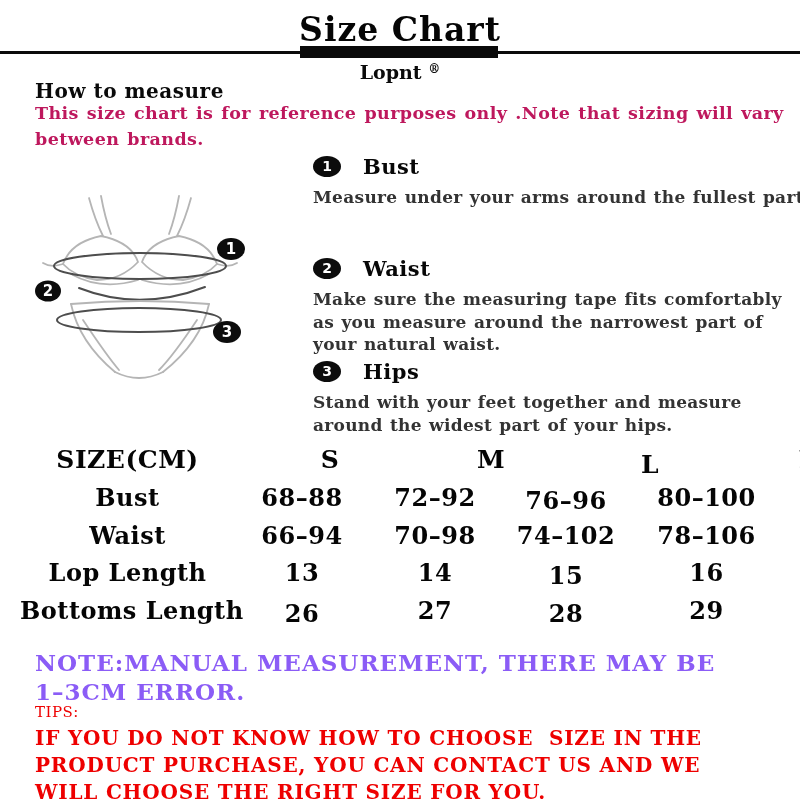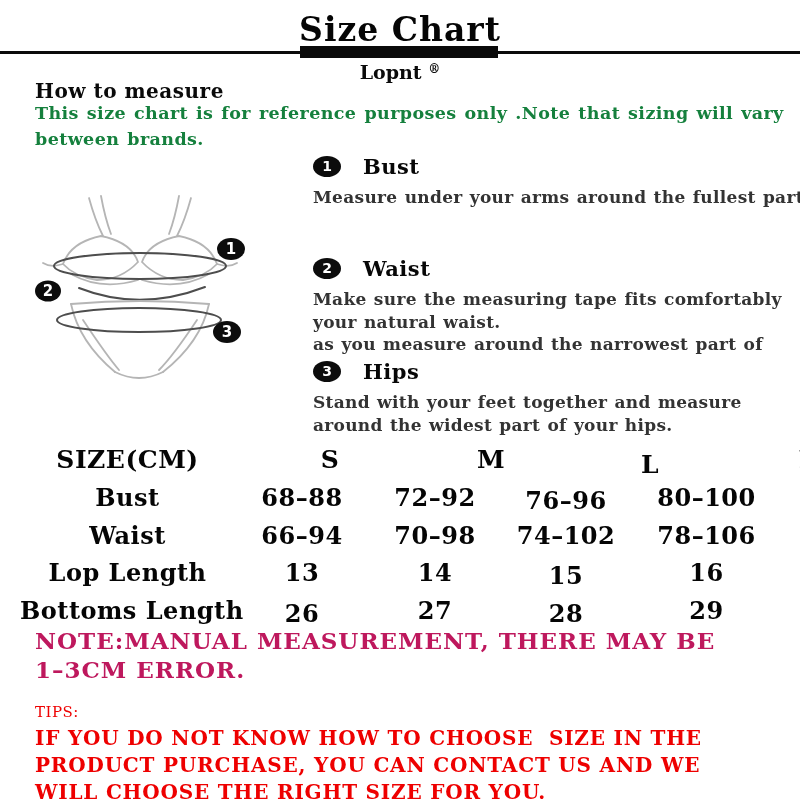--- a/index.html
+++ b/index.html
@@ -23,21 +23,21 @@
     text-align: center; font-size: 19px; font-weight: bold; color: #0a0a0a;
   }
   .brand sup { font-size: 12px; vertical-align: 6px; font-weight: bold; }
   
   .intro-heading {
     position: absolute; top: 71px; left: 35px;
     font-size: 20px; font-weight: bold; color: #0a0a0a; letter-spacing: 0.5px;
   }
   .intro-line1, .intro-line2 {
     position: absolute; left: 35px; font-size: 17.5px; font-weight: bold;
-    color: #15803d; letter-spacing: 0.4px; word-spacing: 1.5px; white-space: nowrap;
+    color: #be185d; letter-spacing: 0.4px; word-spacing: 1.5px; white-space: nowrap;
   }
   .intro-line1 { top: 95px; }
   .intro-line2 { top: 121px; }
   
   .figure { position: absolute; top: 182px; left: 35px; width: 240px; height: 200px; }
   
   .m-section { position: absolute; left: 313px; width: 480px; }
   .m-head { display: flex; align-items: center; height: 26px; }
   .badge {
     display: inline-flex; align-items: center; justify-content: center;
@@ -61,22 +61,22 @@
   .t-row.t-header { height: 40px; gap: 28px; }
   .t-cell {
     text-align: center; font-size: 24px; font-weight: bold; color: #050505;
     letter-spacing: 0.5px; white-space: nowrap;
   }
   .t-header .t-cell { font-size: 25px; }
   .shift-down { transform: translateY(5px); }
   .shift-down-sm { transform: translateY(3px); }
   
   .note {
-    position: absolute; top: 618px; left: 35px; width: 740px;
-    font-size: 23px; font-weight: bold; color: #be185d;
+    position: absolute; top: 640px; left: 35px; width: 740px;
+    font-size: 23px; font-weight: bold; color: #8b5cf6;
     letter-spacing: 1px; line-height: 29px; white-space: nowrap;
   }
   
   .tips { position: absolute; top: 695px; left: 35px; width: 740px; }
   .tips-heading { font-size: 15px; font-weight: normal; letter-spacing: 0.5px; }
   .tips-lines { margin-top: 4px; }
   .tips-line {
     font-size: 20px; font-weight: bold; line-height: 27px;
     letter-spacing: 0.8px; white-space: pre;
   }
@@ -160,22 +160,22 @@
 
   <div class="m-section" style="top:247px">
     <div class="m-head">
       <span class="badge">
           <span>2</span>
         </span>
       <span class="m-title">Waist</span>
     </div>
     <div class="m-body">
       <div class="m-line">Make sure the measuring tape fits comfortably</div>
+      <div class="m-line">as you measure around the narrowest part of</div>
       <div class="m-line">your natural waist.</div>
-      <div class="m-line">as you measure around the narrowest part of</div>
     </div>
   </div>
 
   <div class="m-section" style="top:350px">
     <div class="m-head">
       <span class="badge">
           <span>3</span>
         </span>
       <span class="m-title">Hips</span>
     </div>

